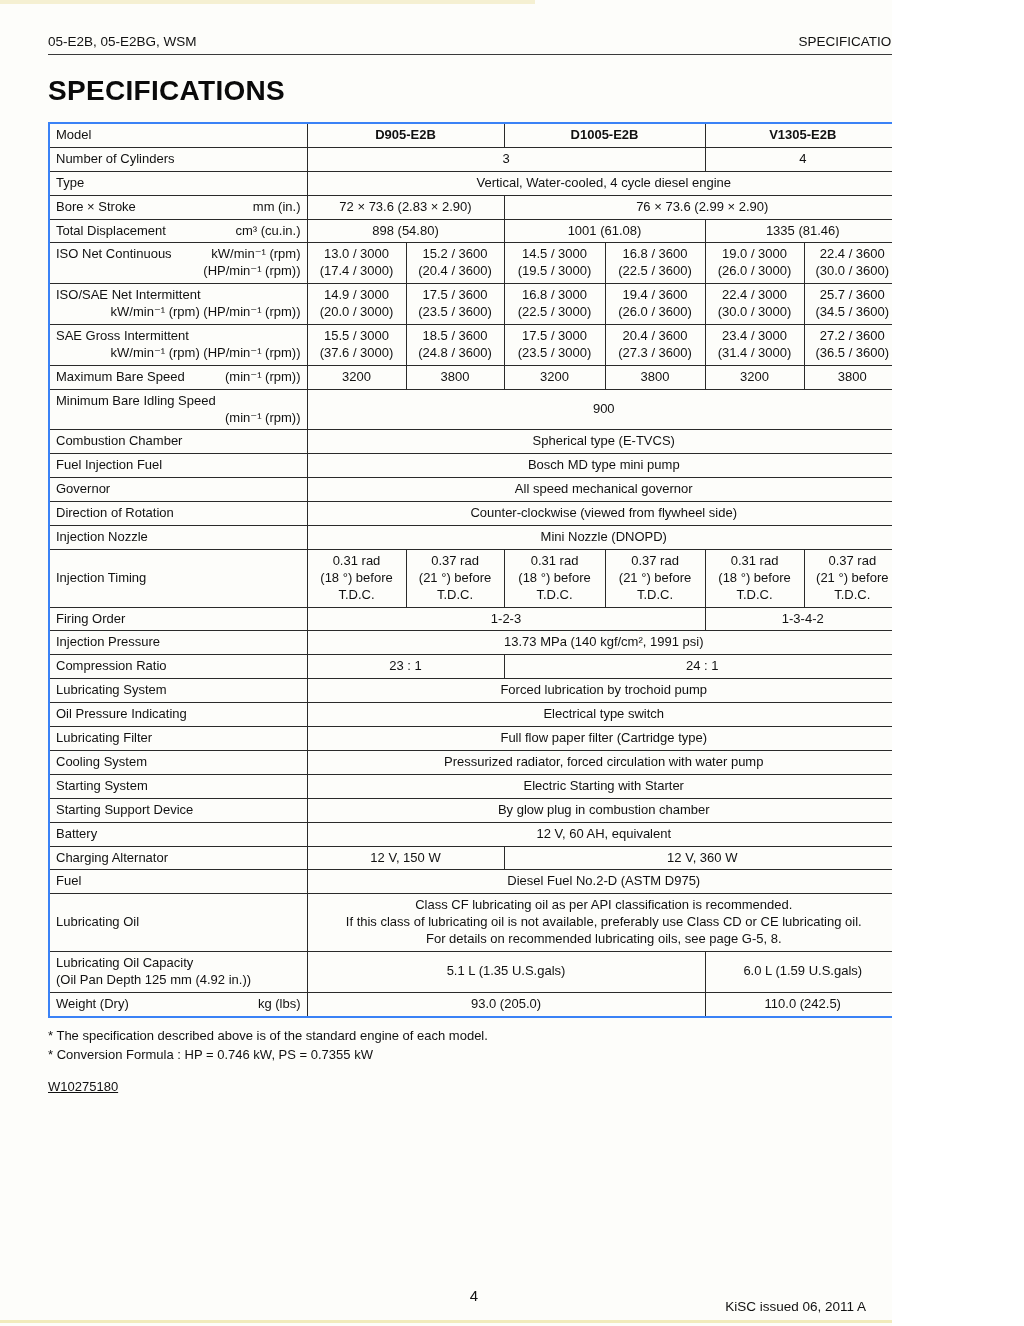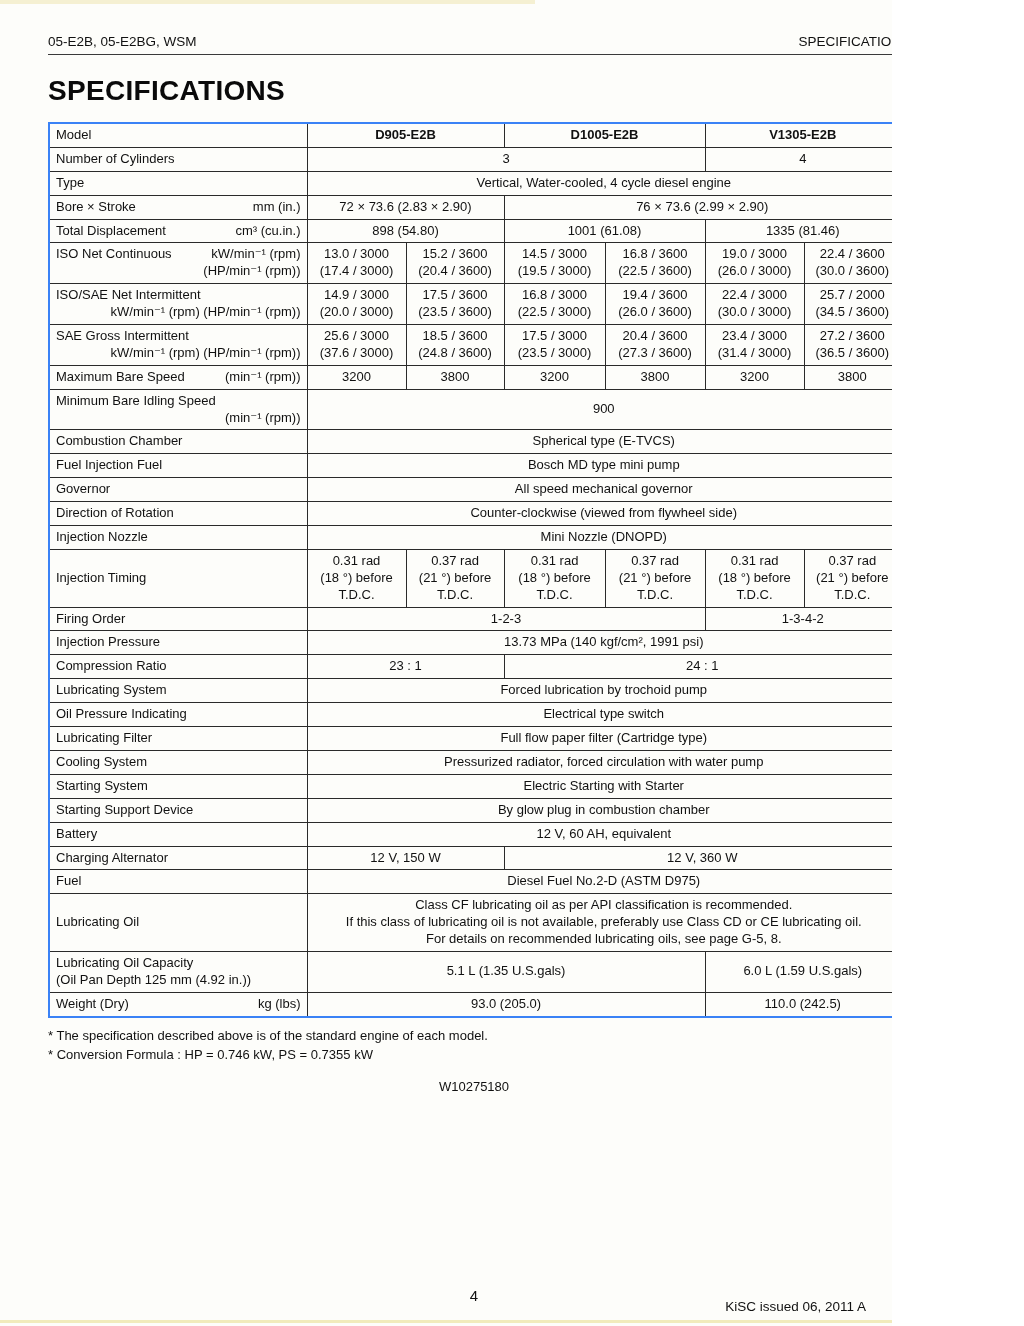--- a/index.html
+++ b/index.html
@@ -38,21 +38,21 @@
     border: 1px solid #2a2a2a; padding: 3px 6px;
     vertical-align: middle; line-height: 1.3; overflow: hidden;
   }
   .label-cell { text-align: left; }
   .label-line { display: flex; justify-content: space-between; }
   .label-line .ll { text-align: left; }
   .label-line .lr { text-align: right; margin-left: auto; }
   .value-cell { text-align: center; }
   .value-cell.bold { font-weight: bold; }
   .footnotes { margin-top: 8px; font-size: 13px; line-height: 1.5; }
-  .doc-code { width: 852px; text-align: center; font-size: 13px; margin-top: 14px; }
+  .doc-code { width: 852px; text-align: left; font-size: 13px; margin-top: 14px; text-decoration: underline; }
   .page-number {
     position: absolute; bottom: 22px; left: 48px; width: 852px;
     text-align: center; font-size: 15px;
   }
   .footer-right { position: absolute; bottom: 12px; right: 26px; font-size: 13.5px; }
 </style>
 </head>
 <body>
 
 <div class="page">
@@ -208,36 +208,36 @@
             </td>
             <td class="value-cell" colspan="1">
               <div class="vline">19.4 / 3600</div>
               <div class="vline">(26.0 / 3600)</div>
             </td>
             <td class="value-cell" colspan="1">
               <div class="vline">22.4 / 3000</div>
               <div class="vline">(30.0 / 3000)</div>
             </td>
             <td class="value-cell" colspan="1">
-              <div class="vline">25.7 / 2000</div>
+              <div class="vline">25.7 / 3600</div>
               <div class="vline">(34.5 / 3600)</div>
             </td>
           </tr>
           <tr>
             <td class="label-cell">
               <div class="label-line">
                 <span class="ll">SAE Gross Intermittent</span>
               </div>
               <div class="label-line">
                 <span class="ll"></span>
                 <span class="lr">kW/min⁻¹ (rpm) (HP/min⁻¹ (rpm))</span>
               </div>
             </td>
             <td class="value-cell" colspan="1">
-              <div class="vline">25.6 / 3000</div>
+              <div class="vline">15.5 / 3000</div>
               <div class="vline">(37.6 / 3000)</div>
             </td>
             <td class="value-cell" colspan="1">
               <div class="vline">18.5 / 3600</div>
               <div class="vline">(24.8 / 3600)</div>
             </td>
             <td class="value-cell" colspan="1">
               <div class="vline">17.5 / 3000</div>
               <div class="vline">(23.5 / 3000)</div>
             </td>

